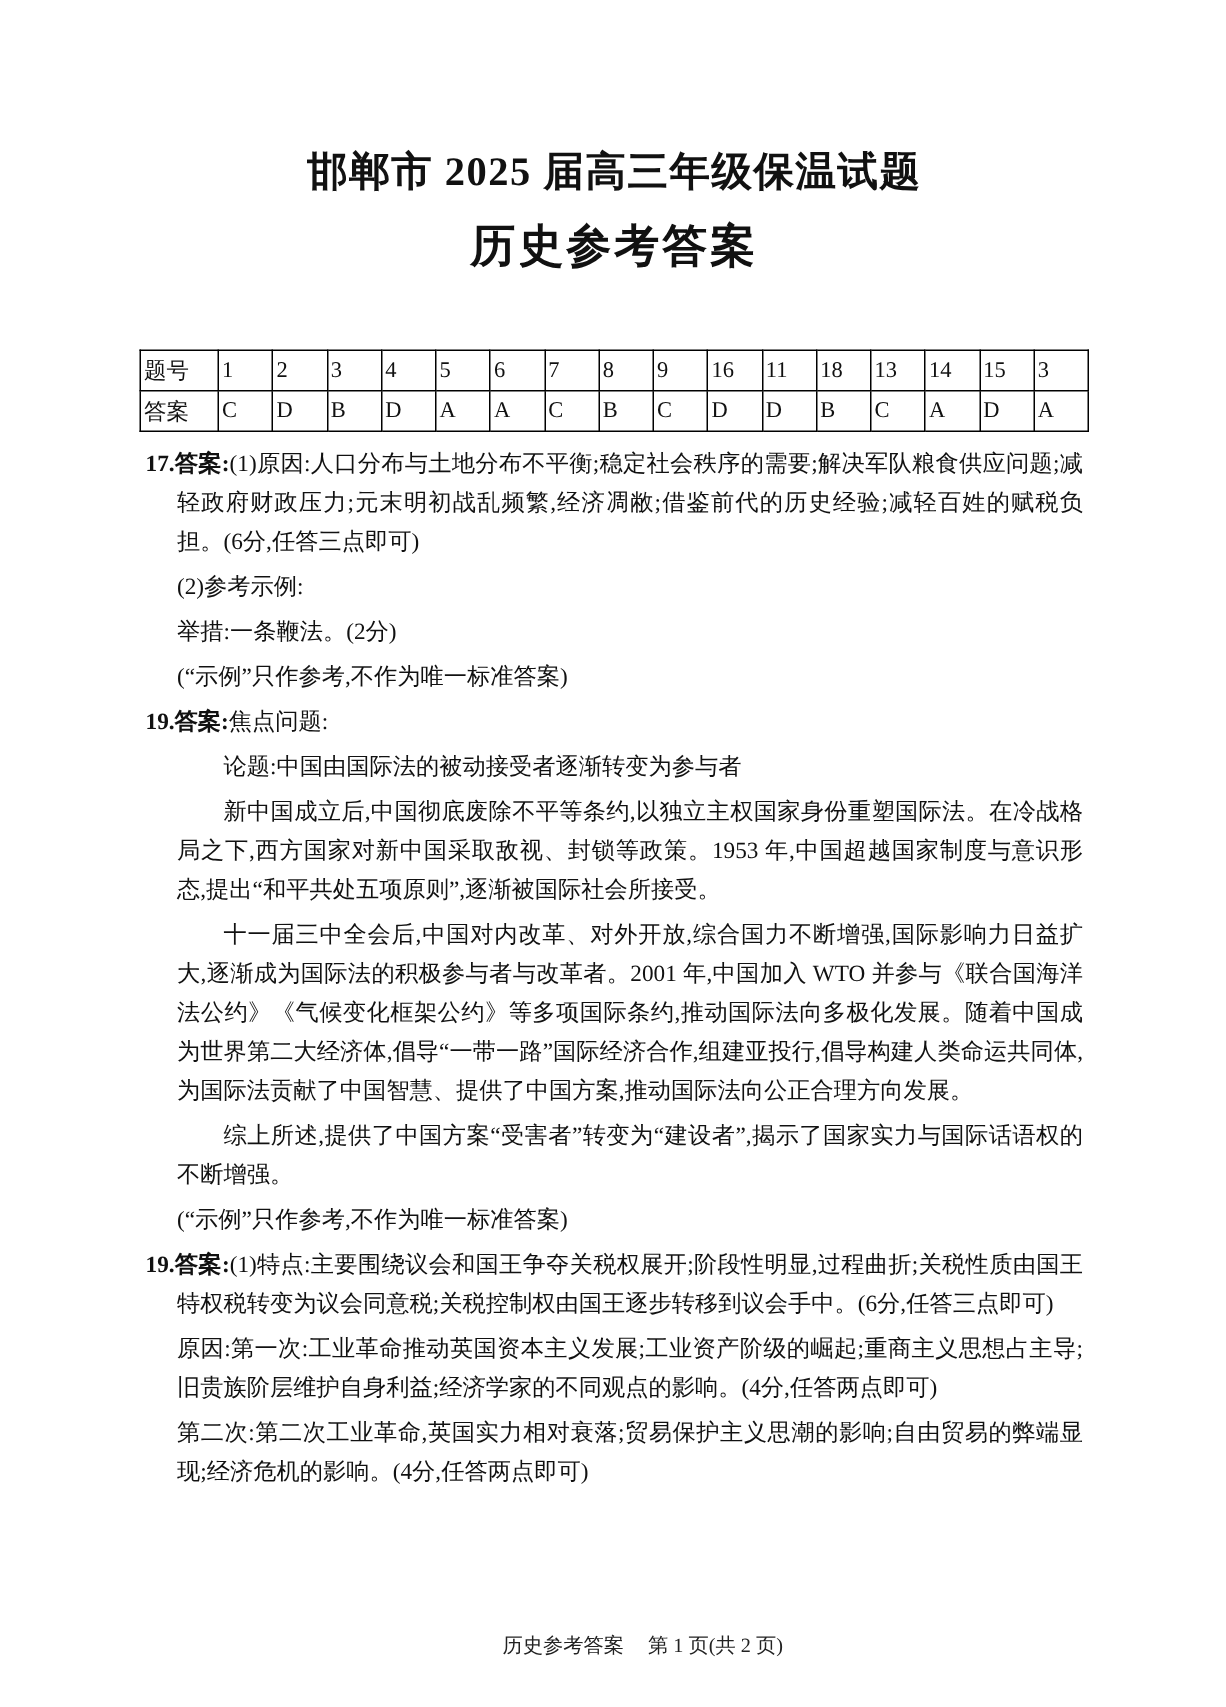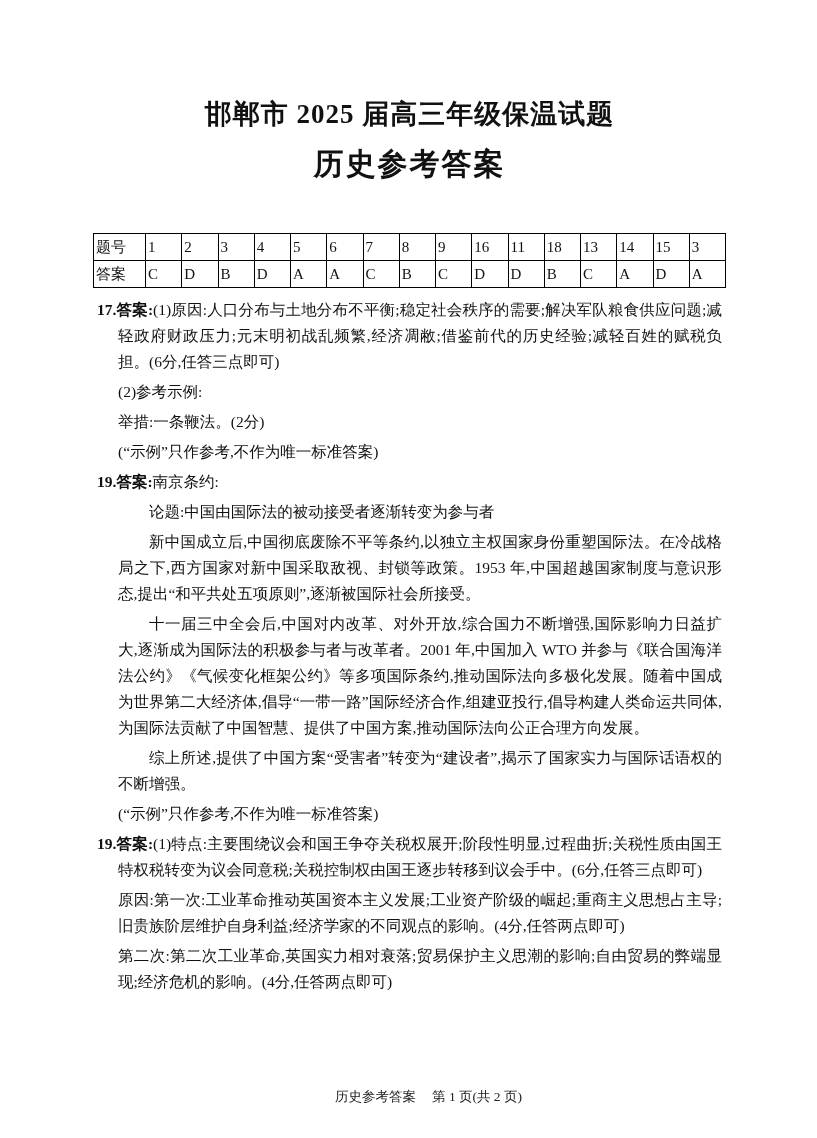--- a/index.html
+++ b/index.html
@@ -123,21 +123,21 @@
   <div class="body-text">
 
     <div class="q">
       <p class="lead"><span class="qlabel">17.答案:</span><span>(1)原因:人口分布与土地分布不平衡;稳定社会秩序的需要;解决军队粮食供应问题;减轻政府财政压力;元末明初战乱频繁,经济凋敝;借鉴前代的历史经验;减轻百姓的赋税负担。(6分,任答三点即可)</span></p>
       <p>(2)参考示例:</p>
       <p>举措:一条鞭法。(2分)</p>
       <p>(“示例”只作参考,不作为唯一标准答案)</p>
     </div>
 
     <div class="q">
-      <p class="lead"><span class="qlabel">19.答案:</span><span>南京条约:</span></p>
+      <p class="lead"><span class="qlabel">19.答案:</span><span>焦点问题:</span></p>
       <p class="ind">论题:中国由国际法的被动接受者逐渐转变为参与者</p>
       <p class="ind">新中国成立后,中国彻底废除不平等条约,以独立主权国家身份重塑国际法。在冷战格局之下,西方国家对新中国采取敌视、封锁等政策。1953 年,中国超越国家制度与意识形态,提出“和平共处五项原则”,逐渐被国际社会所接受。</p>
       <p class="ind">十一届三中全会后,中国对内改革、对外开放,综合国力不断增强,国际影响力日益扩大,逐渐成为国际法的积极参与者与改革者。2001 年,中国加入 WTO 并参与《联合国海洋法公约》《气候变化框架公约》等多项国际条约,推动国际法向多极化发展。随着中国成为世界第二大经济体,倡导“一带一路”国际经济合作,组建亚投行,倡导构建人类命运共同体,为国际法贡献了中国智慧、提供了中国方案,推动国际法向公正合理方向发展。</p>
       <p class="ind">综上所述,提供了中国方案“受害者”转变为“建设者”,揭示了国家实力与国际话语权的不断增强。</p>
       <p>(“示例”只作参考,不作为唯一标准答案)</p>
     </div>
 
     <div class="q">
       <p class="lead"><span class="qlabel">19.答案:</span><span>(1)特点:主要围绕议会和国王争夺关税权展开;阶段性明显,过程曲折;关税性质由国王特权税转变为议会同意税;关税控制权由国王逐步转移到议会手中。(6分,任答三点即可)</span></p>
       <p>原因:第一次:工业革命推动英国资本主义发展;工业资产阶级的崛起;重商主义思想占主导;旧贵族阶层维护自身利益;经济学家的不同观点的影响。(4分,任答两点即可)</p>

